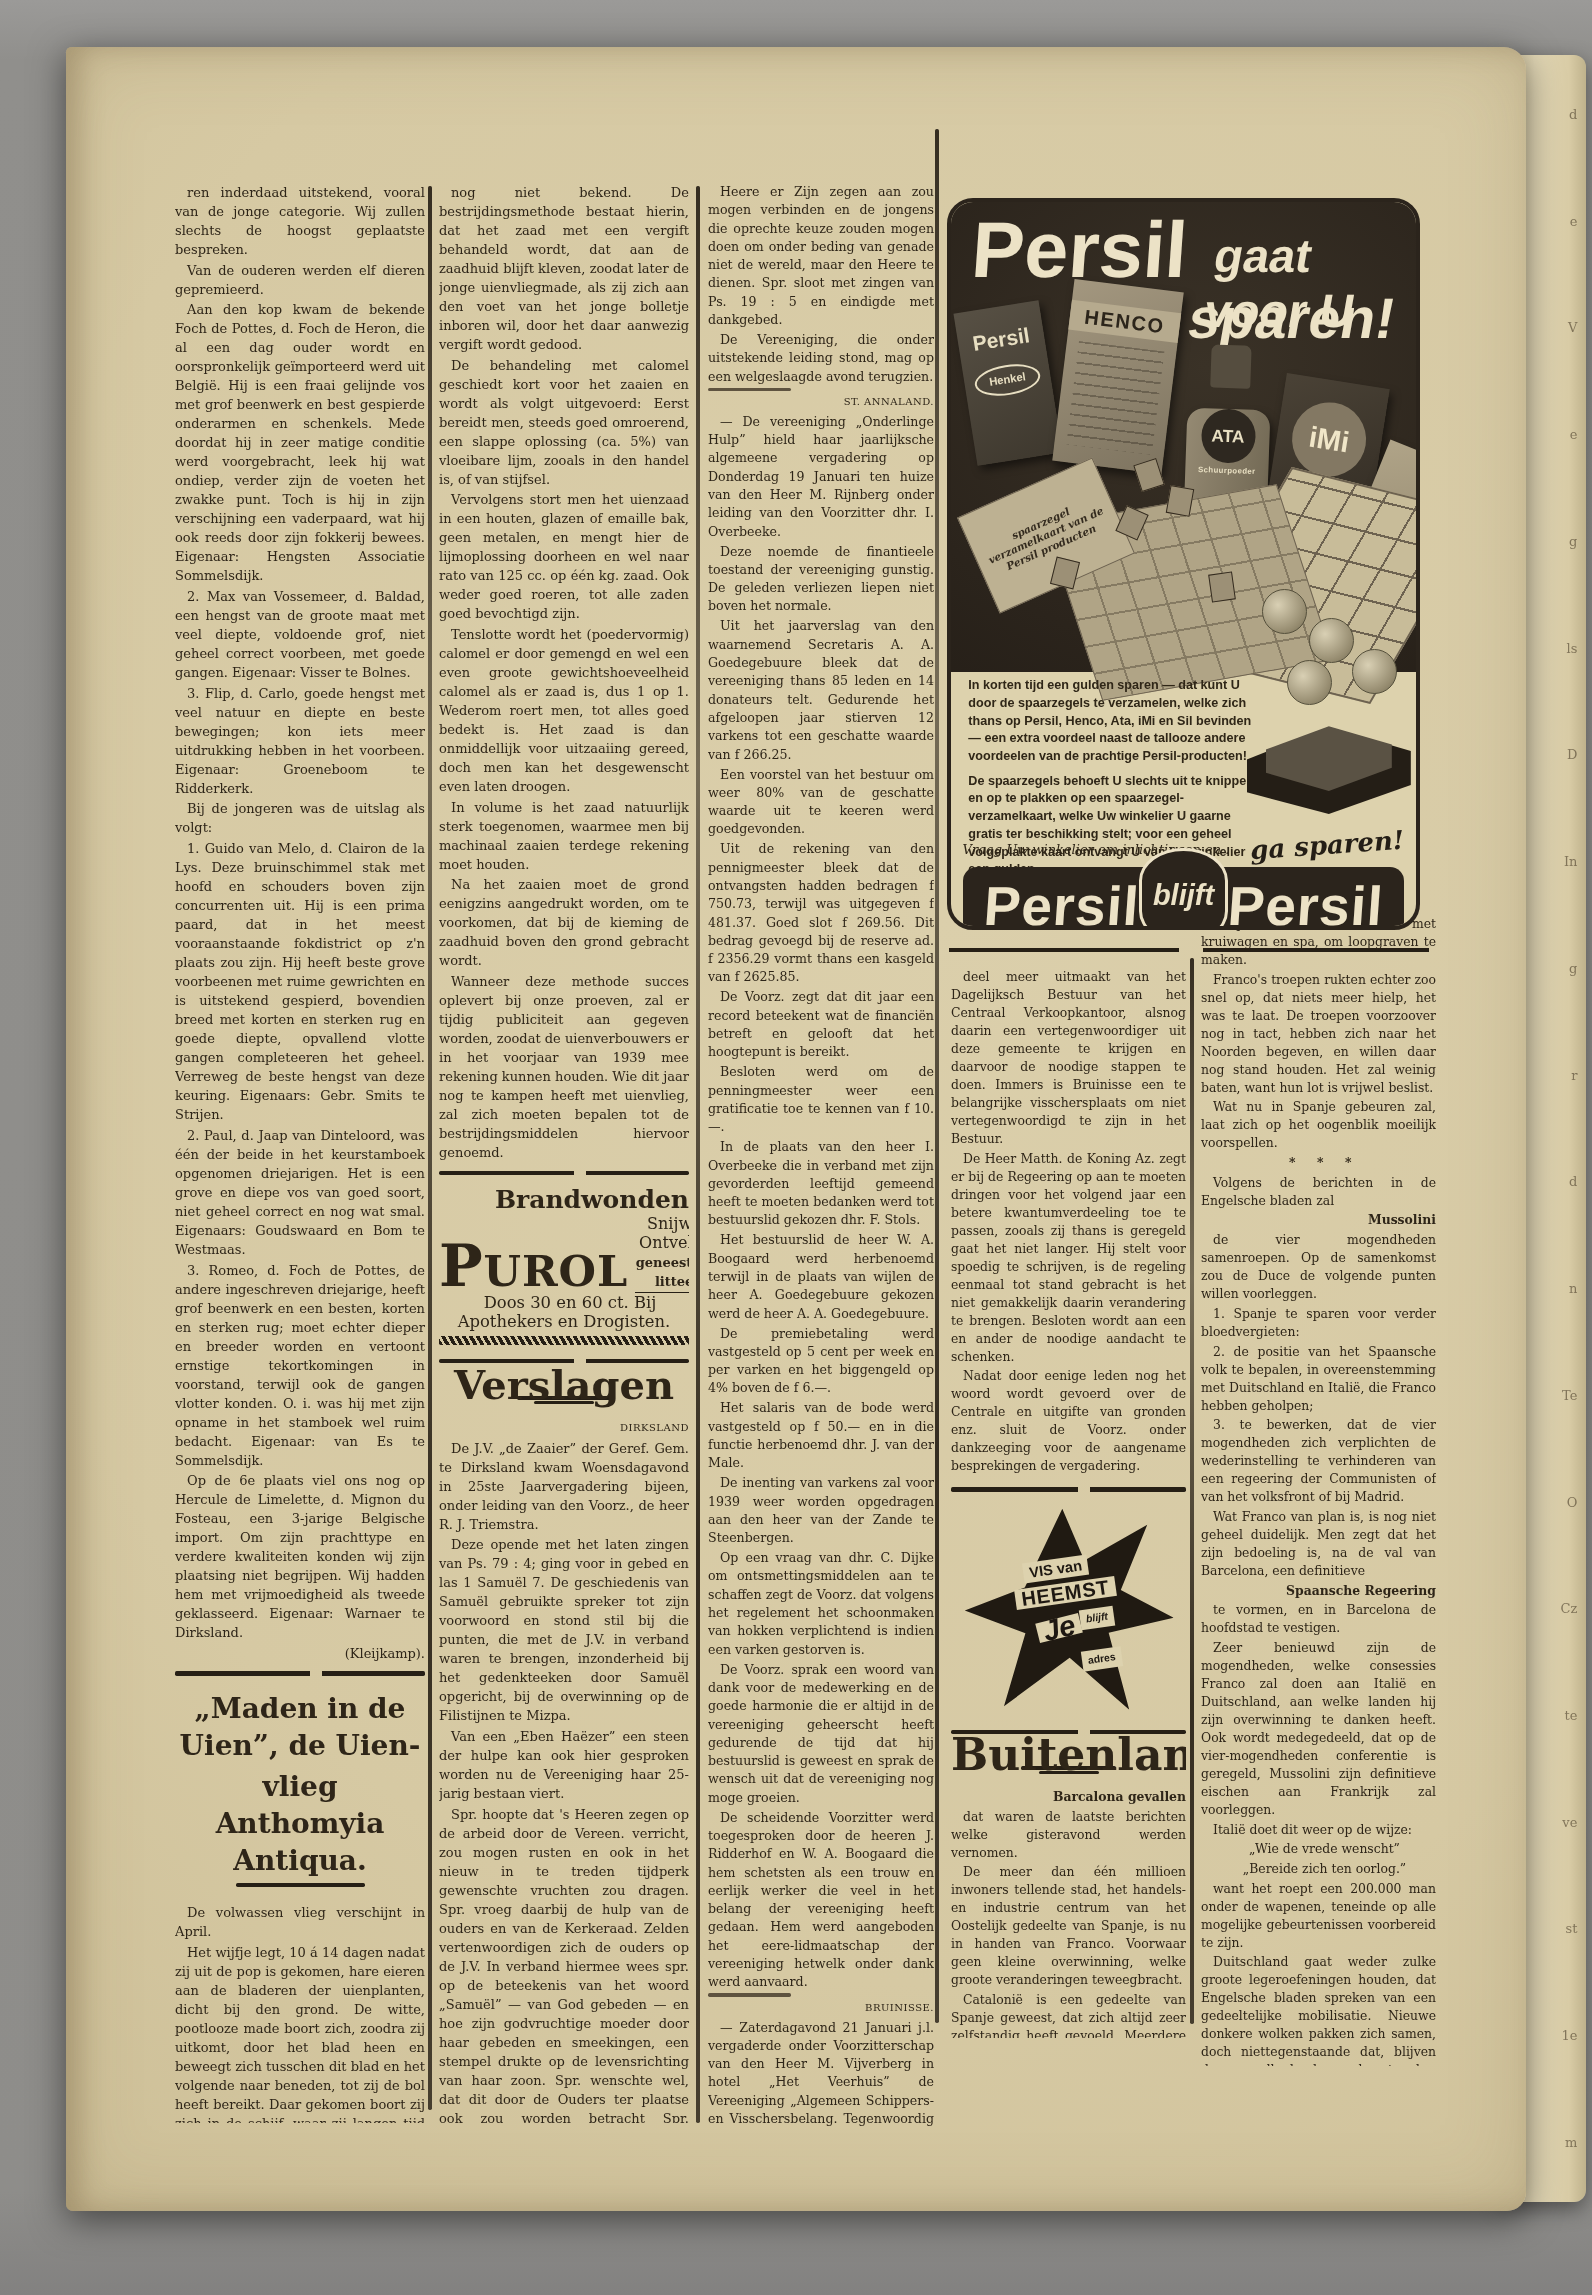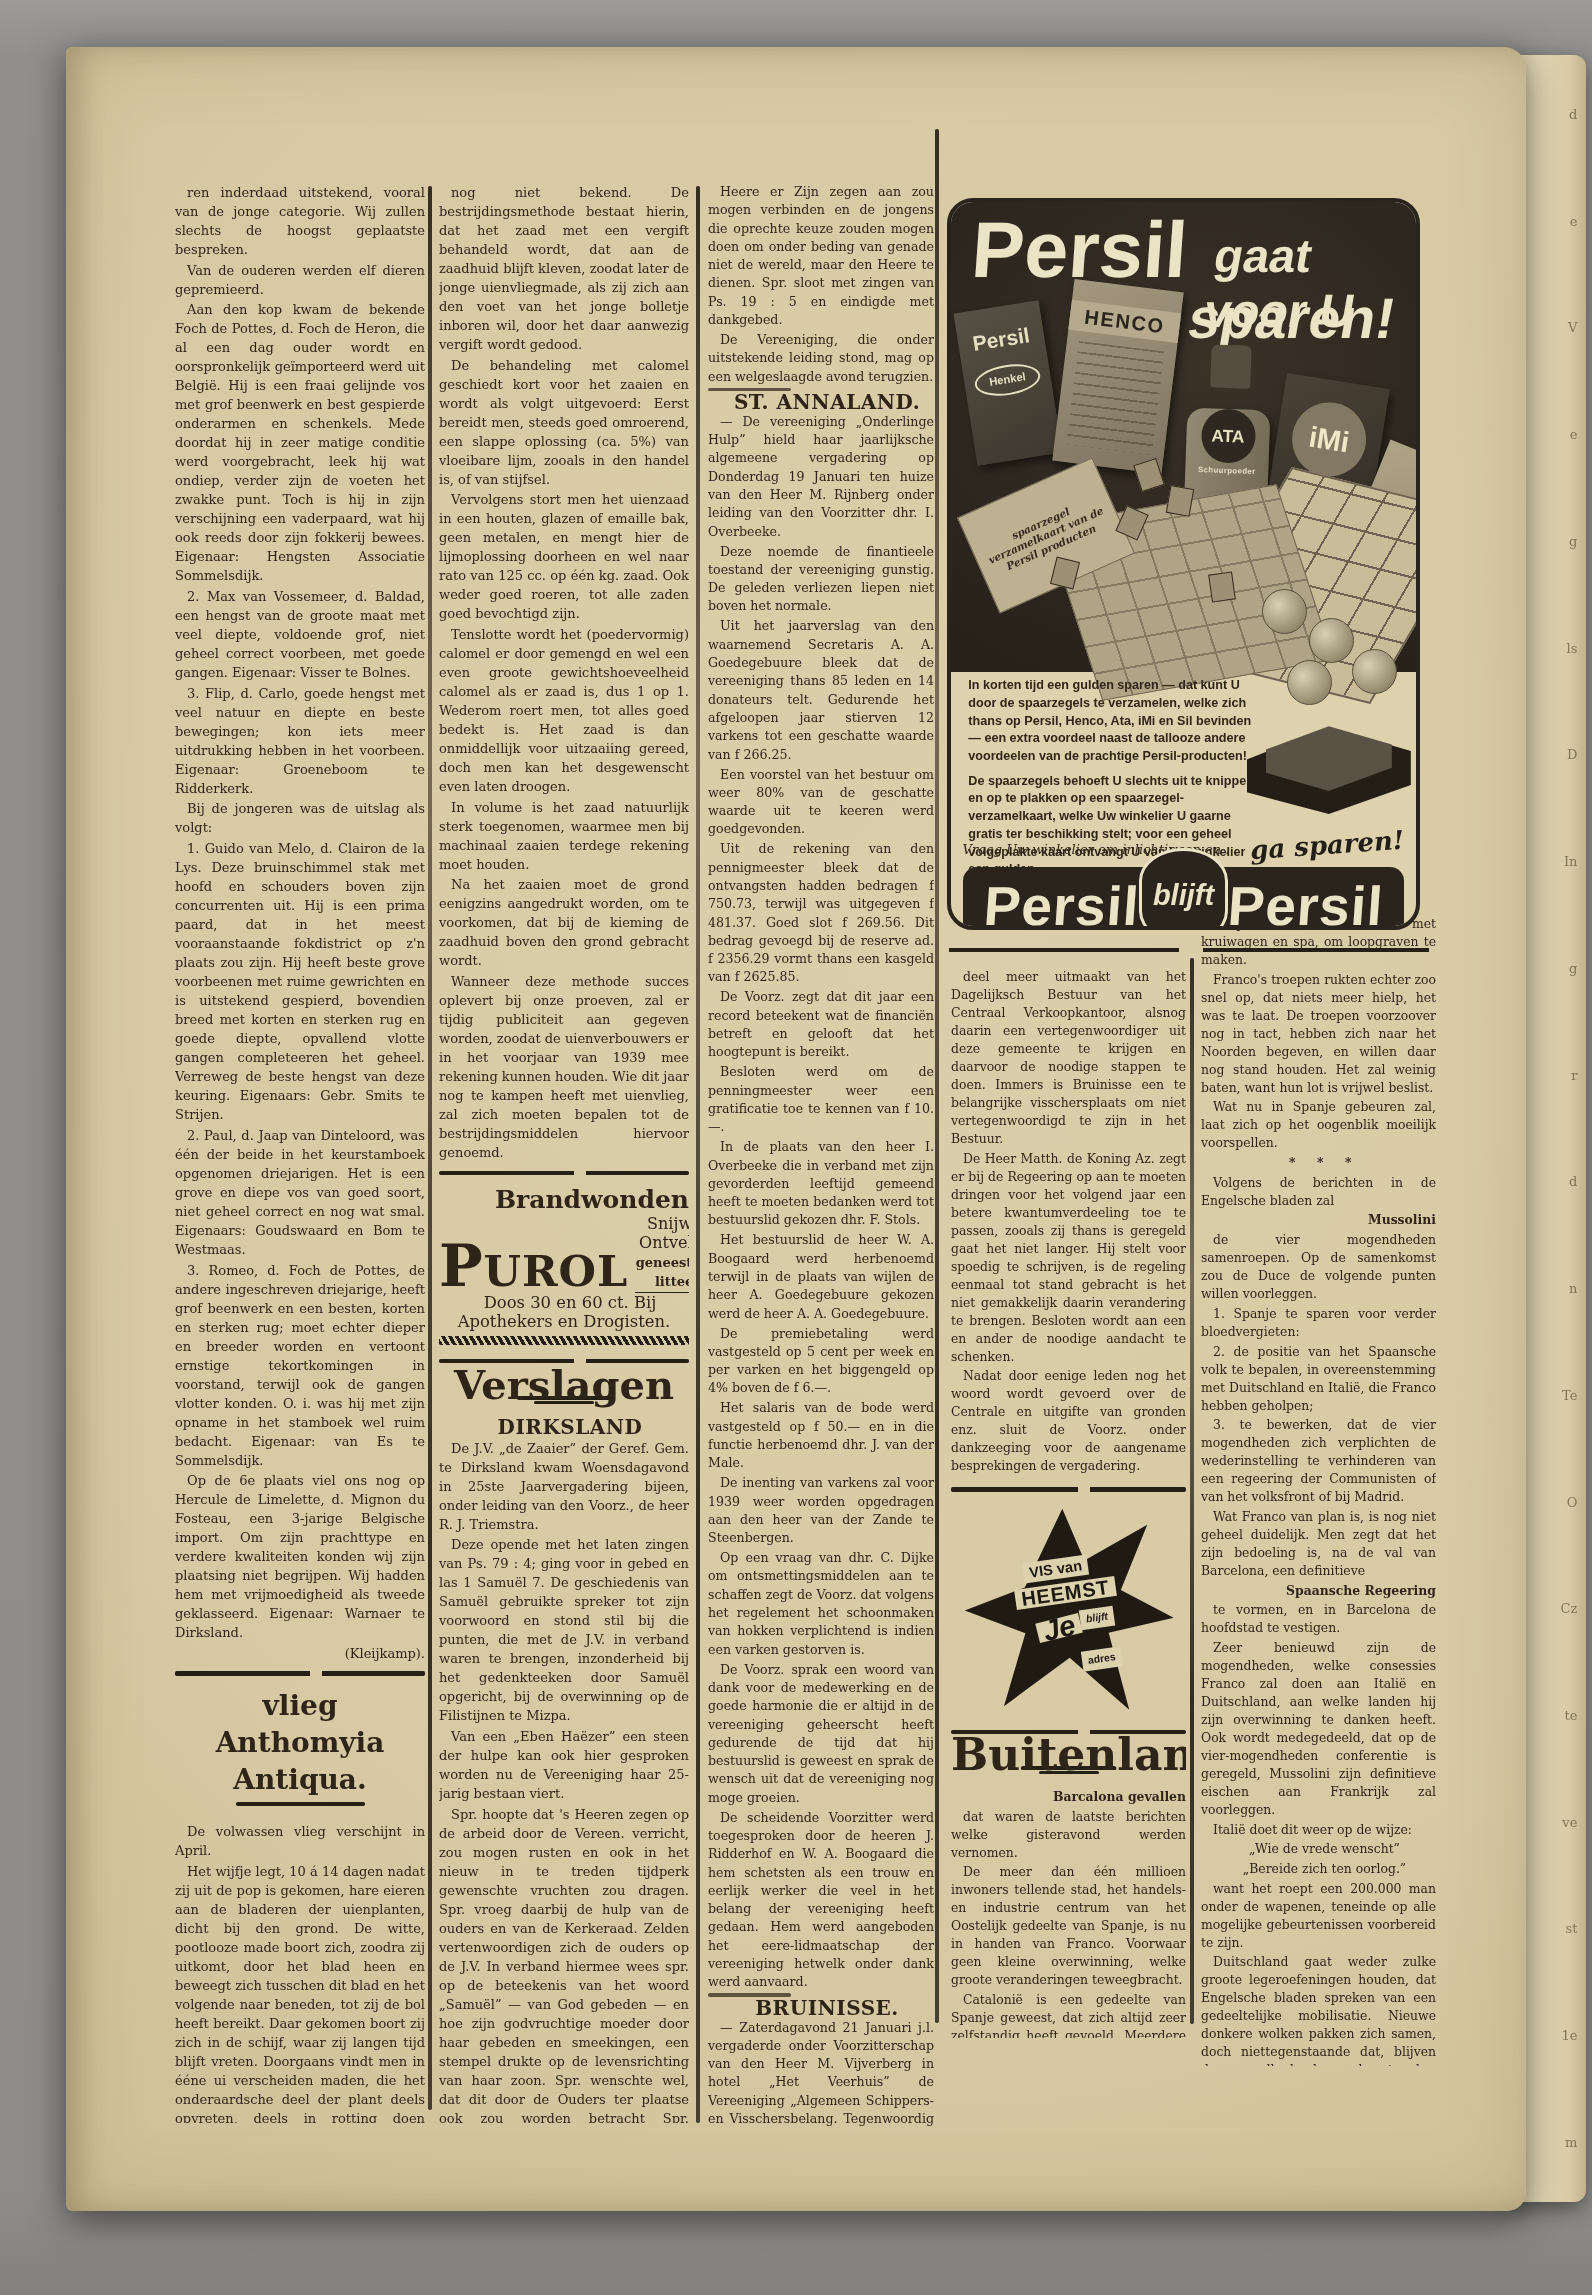--- a/index.html
+++ b/index.html
@@ -19,21 +19,21 @@
   .col p{margin:0 0 1.7px;text-indent:12px}
   .c12{font-size:13px;line-height:19px}
   .c3{font-size:12.6px;line-height:18.3px}
   .c45{font-size:12.4px;line-height:18px}
   .s-right{text-align:right;text-indent:0}
   .s-rightbold{text-align:right;font-weight:bold;text-indent:0}
   .s-noindent{text-indent:0}
   .s-italic{text-indent:0}
   .s-stars{text-align:center;letter-spacing:8.6px;text-indent:0;font-weight:bold;margin:8.6px 0}
   .s-quote{text-align:center;text-indent:0;margin:1.7px 0}
-  .s-subhead{font-weight:bold;font-size:20px;letter-spacing:0.5px;text-indent:0;text-align:center;margin:15.5px 0 10.4px}
+  .s-subhead{font-weight:normal;font-size:10px;letter-spacing:0.5px;text-indent:0;text-align:right;margin:15.5px 0 10.4px}
   .s-divider{height:3.5px;width:83px;background:#352b1d;margin:14px auto;border-radius:1.7px;opacity:.75;overflow:hidden}
   .s-list{margin:0 0 1.7px 26px;text-indent:-15.5px}
   .vrule{position:absolute;width:3.5px;z-index:3;border-radius:1.7px;
     background:linear-gradient(180deg,rgba(35,28,18,.9),rgba(35,28,18,.55) 30%,rgba(35,28,18,.9) 70%,rgba(35,28,18,.8))}
   .hsplit{height:4.3px;background:linear-gradient(90deg,#261f15 0 54%,transparent 54% 59%,#261f15 59% 100%);
     margin:8.6px 0 12px;border-radius:1.7px}
   .hr45{position:absolute;left:949px;top:948px;width:480px;height:4.3px;z-index:3;
     background:linear-gradient(90deg,#261f15 0 48%,transparent 48% 53%,#261f15 53% 100%)}
   .maden-h{font-weight:bold;font-size:28px;line-height:1.32;text-align:center;text-indent:0;margin:15.5px 0 3.5px}
   .underbar{width:129px;height:4.3px;background:#261f15;margin:3.5px auto 15.5px;border-radius:1.7px}
@@ -164,20 +164,21 @@
       <p>2. Max van Vossemeer, d. Baldad, een hengst van de groote maat met veel diepte, voldoende grof, niet geheel correct voorbeen, met goede gangen. Eigenaar: Visser te Bolnes.</p>
       <p>3. Flip, d. Carlo, goede hengst met veel natuur en diepte en beste bewegingen; kon iets meer uitdrukking hebben in het voorbeen. Eigenaar: Groeneboom te Ridderkerk.</p>
       <p>Bij de jongeren was de uitslag als volgt:</p>
       <p>1. Guido van Melo, d. Clairon de la Lys. Deze bruinschimmel stak met hoofd en schouders boven zijn concurrenten uit. Hij is een prima paard, dat in het meest vooraanstaande fokdistrict op z'n plaats zou zijn. Hij heeft beste grove voorbeenen met ruime gewrichten en is uitstekend gespierd, bovendien breed met korten en sterken rug en goede diepte, opvallend vlotte gangen completeeren het geheel. Verreweg de beste hengst van deze keuring. Eigenaars: Gebr. Smits te Strijen.</p>
       <p>2. Paul, d. Jaap van Dinteloord, was één der beide in het keurstamboek opgenomen driejarigen. Het is een grove en diepe vos van goed soort, niet geheel correct en nog wat smal. Eigenaars: Goudswaard en Bom te Westmaas.</p>
       <p>3. Romeo, d. Foch de Pottes, de andere ingeschreven driejarige, heeft grof beenwerk en een besten, korten en sterken rug; moet echter dieper en breeder worden en vertoont ernstige tekortkomingen in voorstand, terwijl ook de gangen vlotter konden. O. i. was hij met zijn opname in het stamboek wel ruim bedacht. Eigenaar: van Es te Sommelsdijk.</p>
       <p class="s-noindent">Op de 6e plaats viel ons nog op Hercule de Limelette, d. Mignon du Fosteau, een 3-jarige Belgische import. Om zijn prachttype en verdere kwaliteiten konden wij zijn plaatsing niet begrijpen. Wij hadden hem met vrijmoedigheid als tweede geklasseerd. Eigenaar: Warnaer te Dirksland.</p>
       <p class="s-right">(Kleijkamp).</p>
     </div>
   <div class="hsplit"></div>
+  <h2 class="maden-h">„Maden in de Uien”, de Uien-</h2>
   <h2 class="maden-h" style="margin-top:0">vlieg Anthomyia Antiqua.</h2>
   <div class="underbar"></div>
   <div>
 
   <p class="s-italic">De volwassen vlieg verschijnt in April.</p>
       <p>Het wijfje legt, 10 á 14 dagen nadat zij uit de pop is gekomen, hare eieren aan de bladeren der uienplanten, dicht bij den grond. De witte, pootlooze made boort zich, zoodra zij uitkomt, door het blad heen en beweegt zich tusschen dit blad en het volgende naar beneden, tot zij de bol heeft bereikt. Daar gekomen boort zij zich in de schijf, waar zij langen tijd blijft vreten. Doorgaans vindt men in ééne ui verscheiden maden, die het onderaardsche deel der plant deels opvreten, deels in rotting doen overgaan, terwijl de bladeren geel worden en sterven. Dit insekt doet hier te lande zeer veel kwaad.</p>
     </div>
 </div>
 
 <div class="col c12" style="left:439px;top:183px;width:250px;height:1940px">

